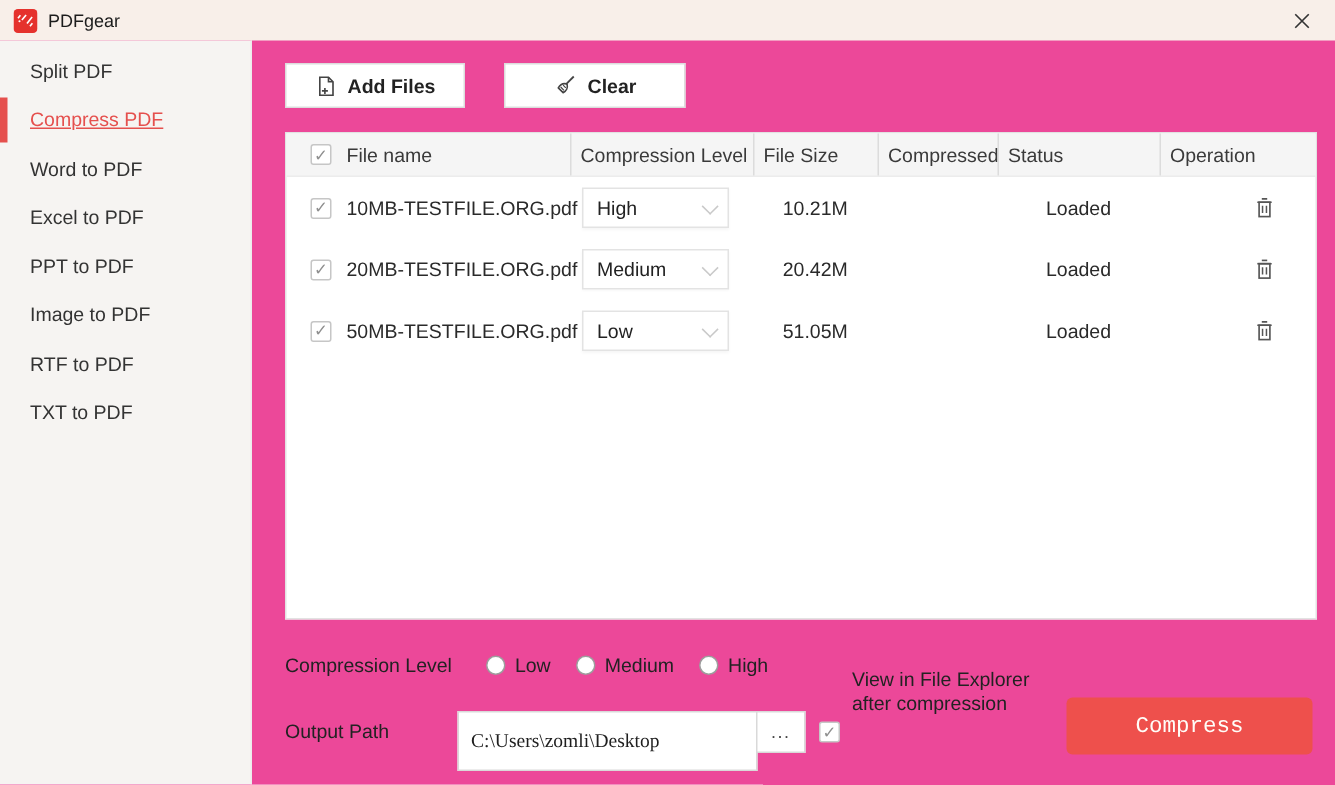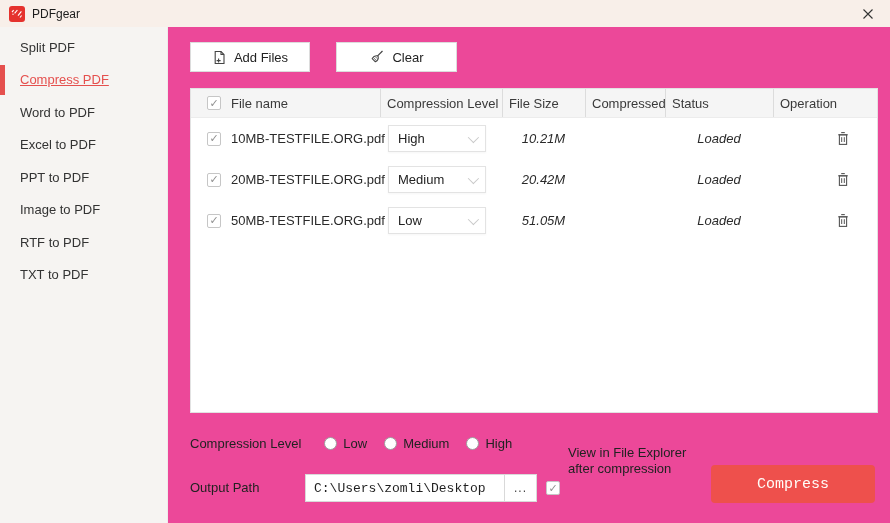--- a/index.html
+++ b/index.html
@@ -20,21 +20,21 @@
     background: #f6f4f2; border-right: 1px solid #ececec; padding-top: 4px; }
   .side-item { position: relative; height: 32.5px; display: flex; align-items: center;
     padding-left: 20px; font-size: 13px; color: #333; cursor: pointer; }
   .side-item.active { color: #e5504e; text-decoration: underline; }
   .side-item.active::before { content: ""; position: absolute; left: 0; top: 1px; bottom: 1px;
     width: 5px; background: #e5504e; }
 
   
   .btn { position: absolute; top: 42px; height: 30px; background: #fff;
     border: 1px solid #dcdcdc; display: flex; align-items: center; justify-content: center;
-    gap: 7px; font-size: 13px; color: #222; cursor: pointer; }
+    gap: 7px; font-size: 13px; color: #222; cursor: pointer; font-weight: bold; }
   .btn-add { left: 190px; width: 120px; }
   .btn-clear { left: 336px; width: 121px; }
 
   
   .table { position: absolute; left: 190px; top: 88px; width: 688px; height: 325px;
     border: 1px solid #e2e2e2; background: #fff; }
   .thead, .trow { display: grid; grid-template-columns: 189px 122px 83px 80px 108px 104px; }
   .thead { height: 29px; background: #f5f5f5; border-bottom: 1px solid #ececec; }
   .th { display: flex; align-items: center; font-size: 13px; color: #3a3a3a; padding-left: 6px; }
   .th + .th { border-left: 1px solid #dcdcdc; }
@@ -44,38 +44,38 @@
     font-size: 13px; color: #2a2a2a; white-space: nowrap; }
   .checkbox { width: 14px; height: 14px; background: #fff; border: 1px solid #c6c6c6;
     border-radius: 2px; display: inline-flex; align-items: center; justify-content: center;
     font-size: 11px; color: #fff; flex: 0 0 auto; cursor: pointer; }
   .checkbox.checked { color: #8f8f8f; }
   .select { margin-left: 8px; width: 98px; height: 27px; background: #fff;
     border: 1px solid #e3e3e3; box-shadow: 0 1px 2px rgba(0,0,0,0.04); display: flex;
     align-items: center; padding: 0 9px; font-size: 13px; color: #222; cursor: pointer; }
   .chevron { margin-left: auto; width: 8px; height: 8px; border-right: 1.4px solid #c9c9c9;
     border-bottom: 1.4px solid #c9c9c9; transform: rotate(45deg) translateY(-2px); }
-  .cell-center { text-align: center; font-size: 13px; color: #2a2a2a; font-style: italic; }
+  .cell-center { text-align: center; font-size: 13px; color: #2a2a2a; }
   .cell-op { display: flex; }
   .trash { margin-left: 60px; width: 20px; height: 22px; display: flex; align-items: center;
     justify-content: center; cursor: pointer; }
 
   
   .comp-row { position: absolute; left: 190px; top: 434px; height: 18px; display: flex;
     align-items: center; font-size: 13px; color: #222; }
   .comp-label { margin-right: 23px; }
   .radio-opt { display: flex; align-items: center; gap: 6px; margin-right: 17px; cursor: pointer; }
   .radio { width: 13px; height: 13px; border: 1px solid #9d9d9d; border-radius: 50%;
     background: #fff; flex: 0 0 auto; }
 
   .out-label { position: absolute; left: 190px; top: 474px; height: 28px; line-height: 28px;
     font-size: 13px; color: #222; }
-  .out-input { position: absolute; left: 305px; top: 474px; width: 200px; height: 28px;
+  .out-input { position: absolute; left: 305px; top: 474px; width: 200px; height: 40px;
     border: 1px solid #d9d9d9; background: #fff; font-size: 13px; color: #1f1f1f;
-    padding: 4px 8px; font-family: Liberation Mono, monospace; }
+    padding: 4px 8px; font-family: Liberation Serif, serif; }
   .browse-btn { position: absolute; left: 504px; top: 474px; width: 33px; height: 28px;
     border: 1px solid #d9d9d9; background: #fff; display: flex; align-items: center;
     justify-content: center; font-size: 12px; color: #444; cursor: pointer; letter-spacing: 1px; }
   .view-check { position: absolute; left: 546px; top: 481px; }
   .view-label { position: absolute; left: 568px; top: 445px; font-size: 13px; color: #222;
     line-height: 16px; }
   .compress-btn { position: absolute; left: 711px; top: 465px; width: 164px; height: 38px;
     background: #ee504c; border: none; border-radius: 4px; color: #fffdf8; font-size: 15px;
     display: flex; align-items: center; justify-content: center; cursor: pointer;
     font-family: Liberation Mono, monospace; }

